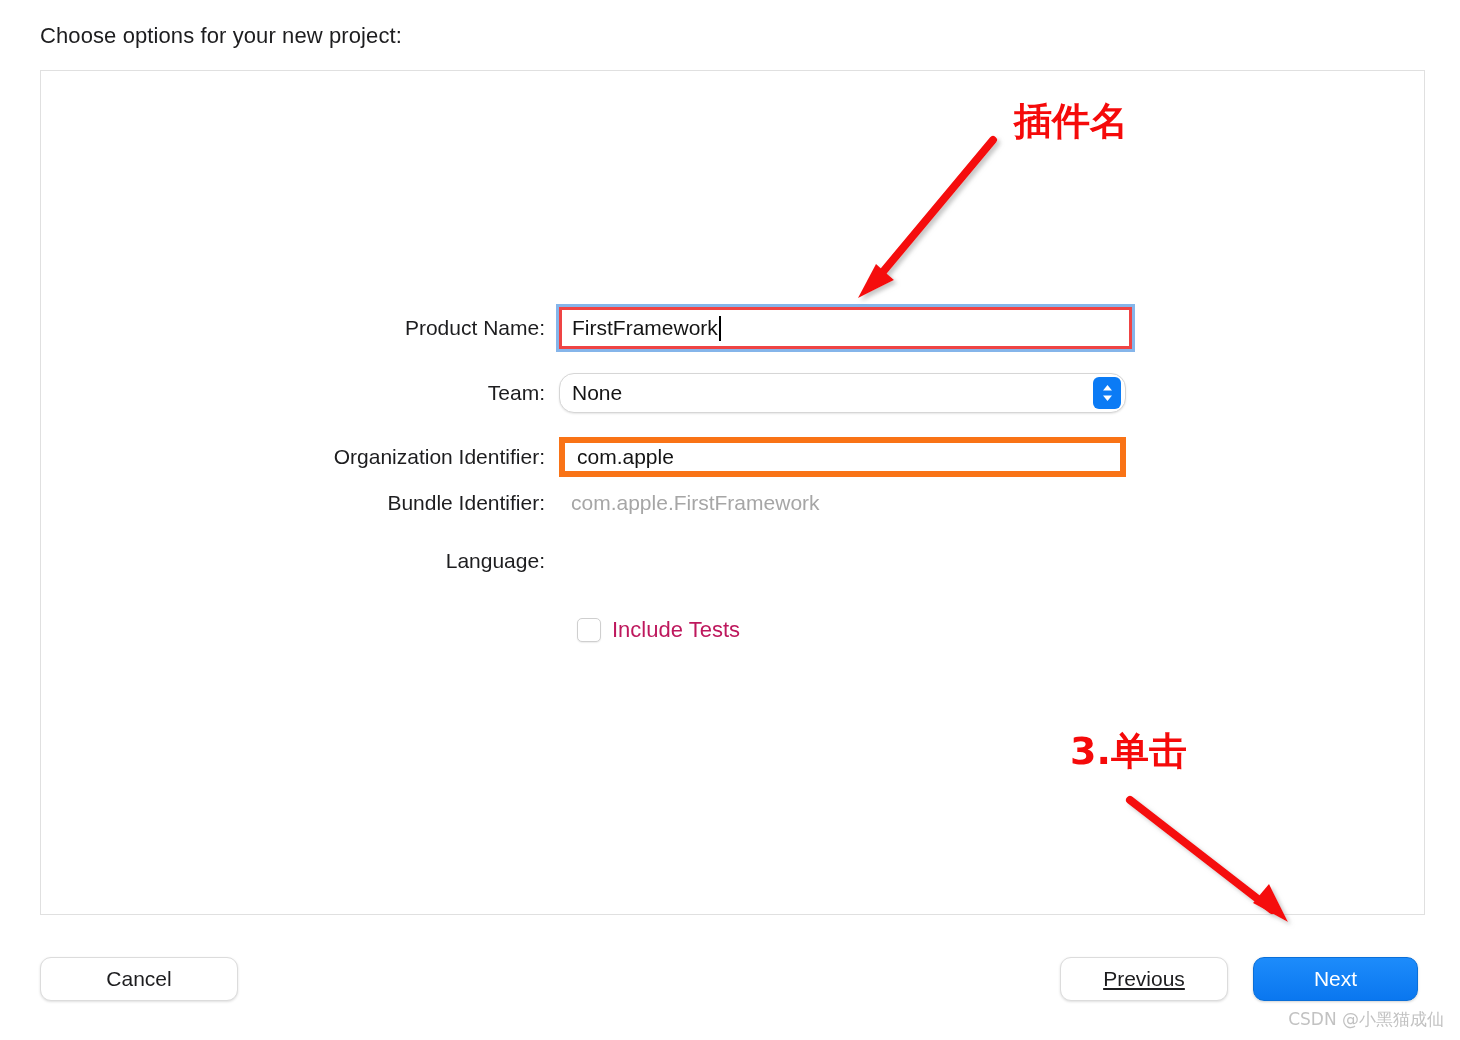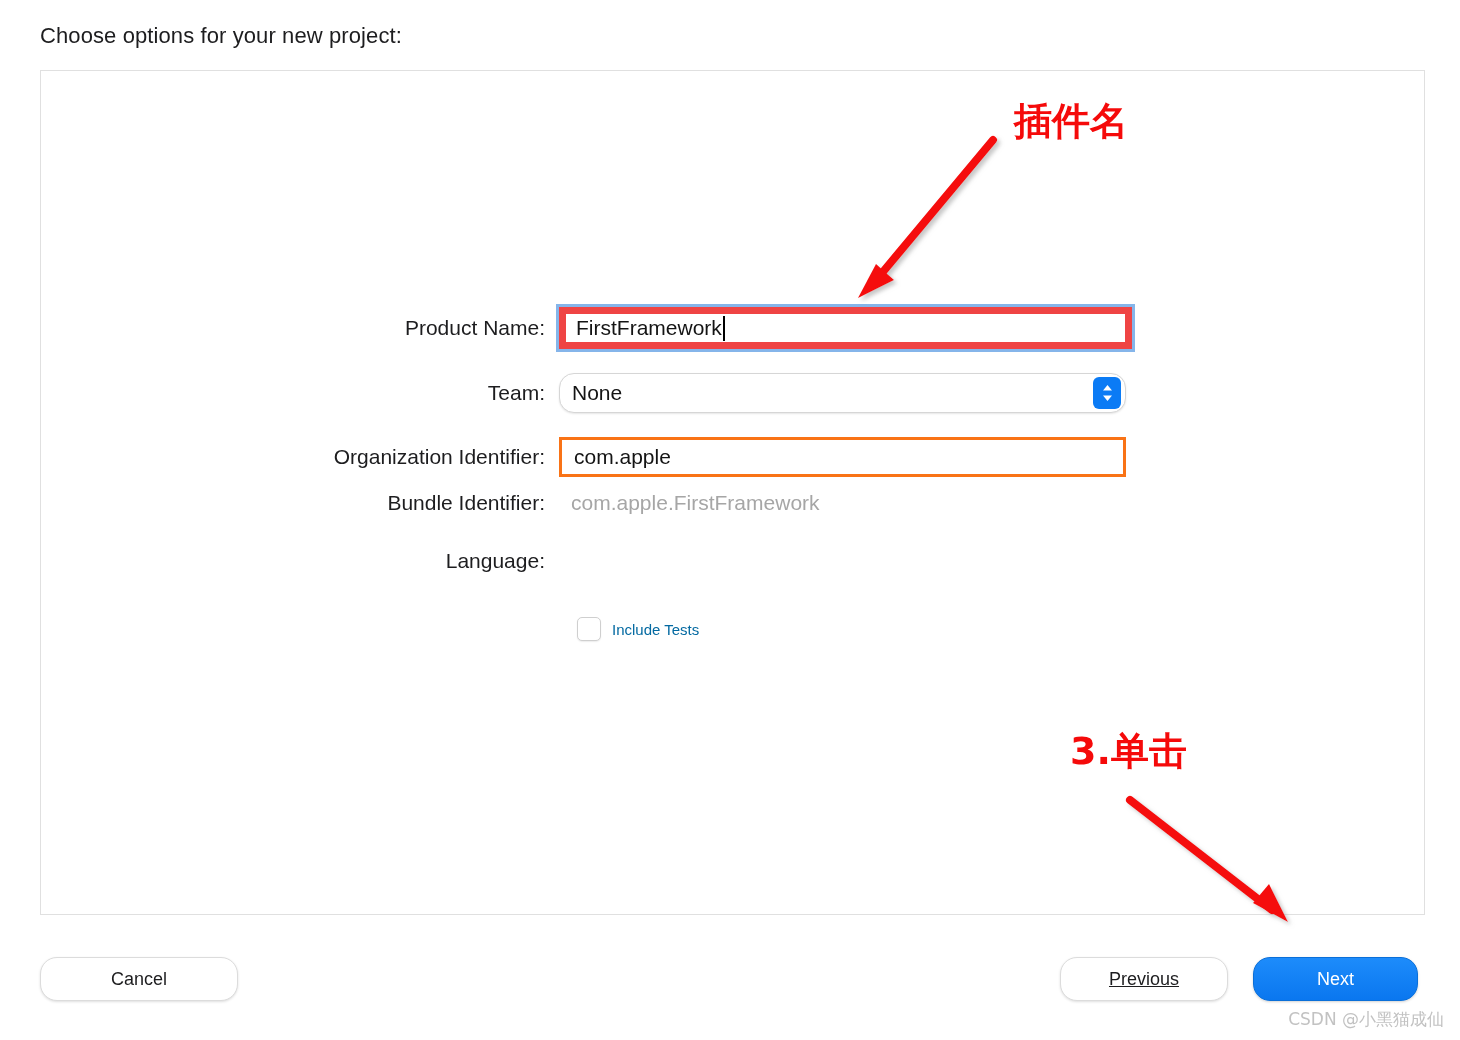--- a/index.html
+++ b/index.html
@@ -66,21 +66,21 @@
     white-space: nowrap;
   }
 
   
   .row-product { top: 236px; }
   .textfield-focused {
     position: relative;
     width: 573px;
     height: 42px;
     background: #ffffff;
-    border: 7px solid #ef4444;
+    border: 3px solid #ef4444;
     box-shadow: 0 0 0 3px #85b5ea;
     display: flex;
     align-items: center;
     padding: 0 10px;
   }
   .textfield-focused .value {
     font-size: 21px;
     color: #141414;
     white-space: nowrap;
   }
@@ -129,21 +129,21 @@
     gap: 3px;
   }
   .stepper-icon svg { display: block; }
 
   
   .row-org { top: 366px; }
   .textfield-plain {
     width: 567px;
     height: 40px;
     background: #ffffff;
-    border: 3px solid #f97316;
+    border: 6px solid #f97316;
     display: flex;
     align-items: center;
     padding: 0 12px;
   }
   .textfield-plain .value {
     font-size: 21px;
     color: #141414;
     white-space: nowrap;
   }
 
@@ -170,34 +170,34 @@
   .checkbox-box {
     width: 24px;
     height: 24px;
     background: #ffffff;
     border: 1px solid #cfcfcf;
     border-radius: 5px;
     box-shadow: 0 1px 1.5px rgba(0,0,0,0.08);
     flex: none;
   }
   .checkbox-label {
-    font-size: 15px;
-    color: #0369a1;
+    font-size: 22px;
+    color: #be185d;
     white-space: nowrap;
   }
 
   
   .footer-button {
     position: absolute;
     height: 44px;
-    border-radius: 17px;
+    border-radius: 11px;
     display: flex;
     align-items: center;
     justify-content: center;
-    font-size: 18px;
+    font-size: 21px;
     white-space: nowrap;
   }
   .btn-secondary {
     background: #ffffff;
     border: 1px solid #dcdcdc;
     box-shadow: 0 1px 2.5px rgba(0,0,0,0.13);
     color: #1d1d1f;
   }
   .btn-primary {
     background: linear-gradient(180deg, #1d8cfb 0%, #0a77ef 100%);

